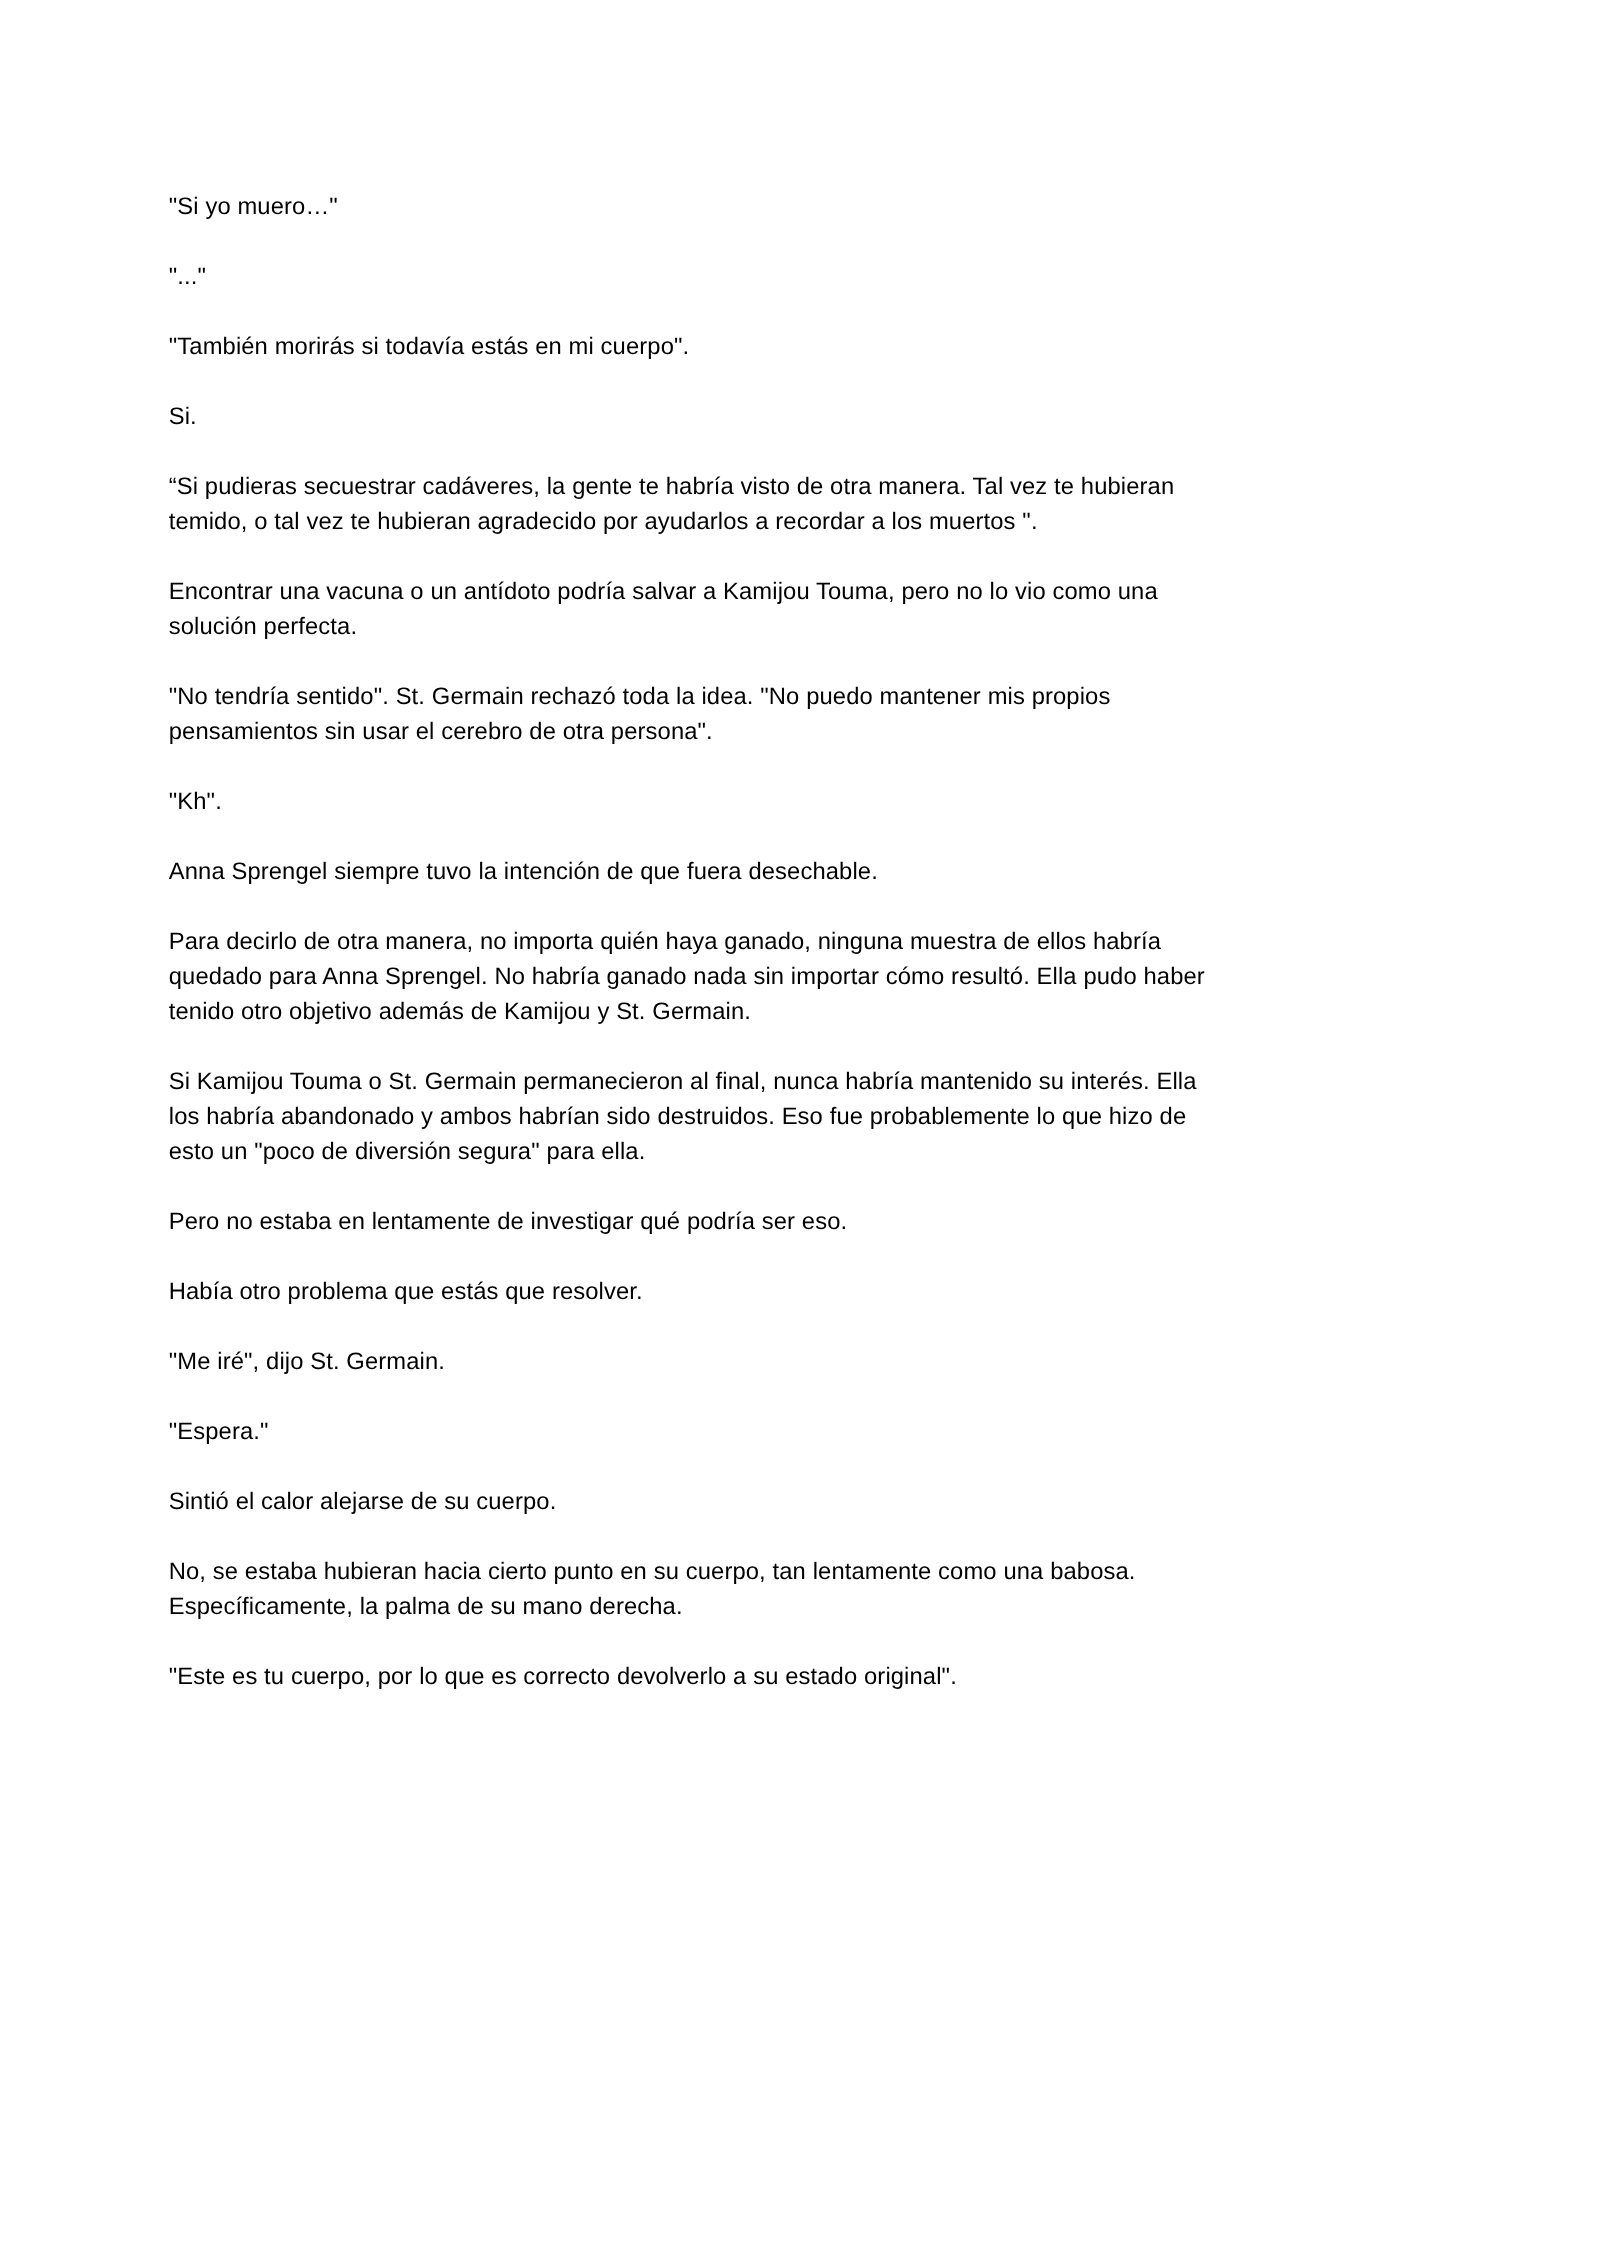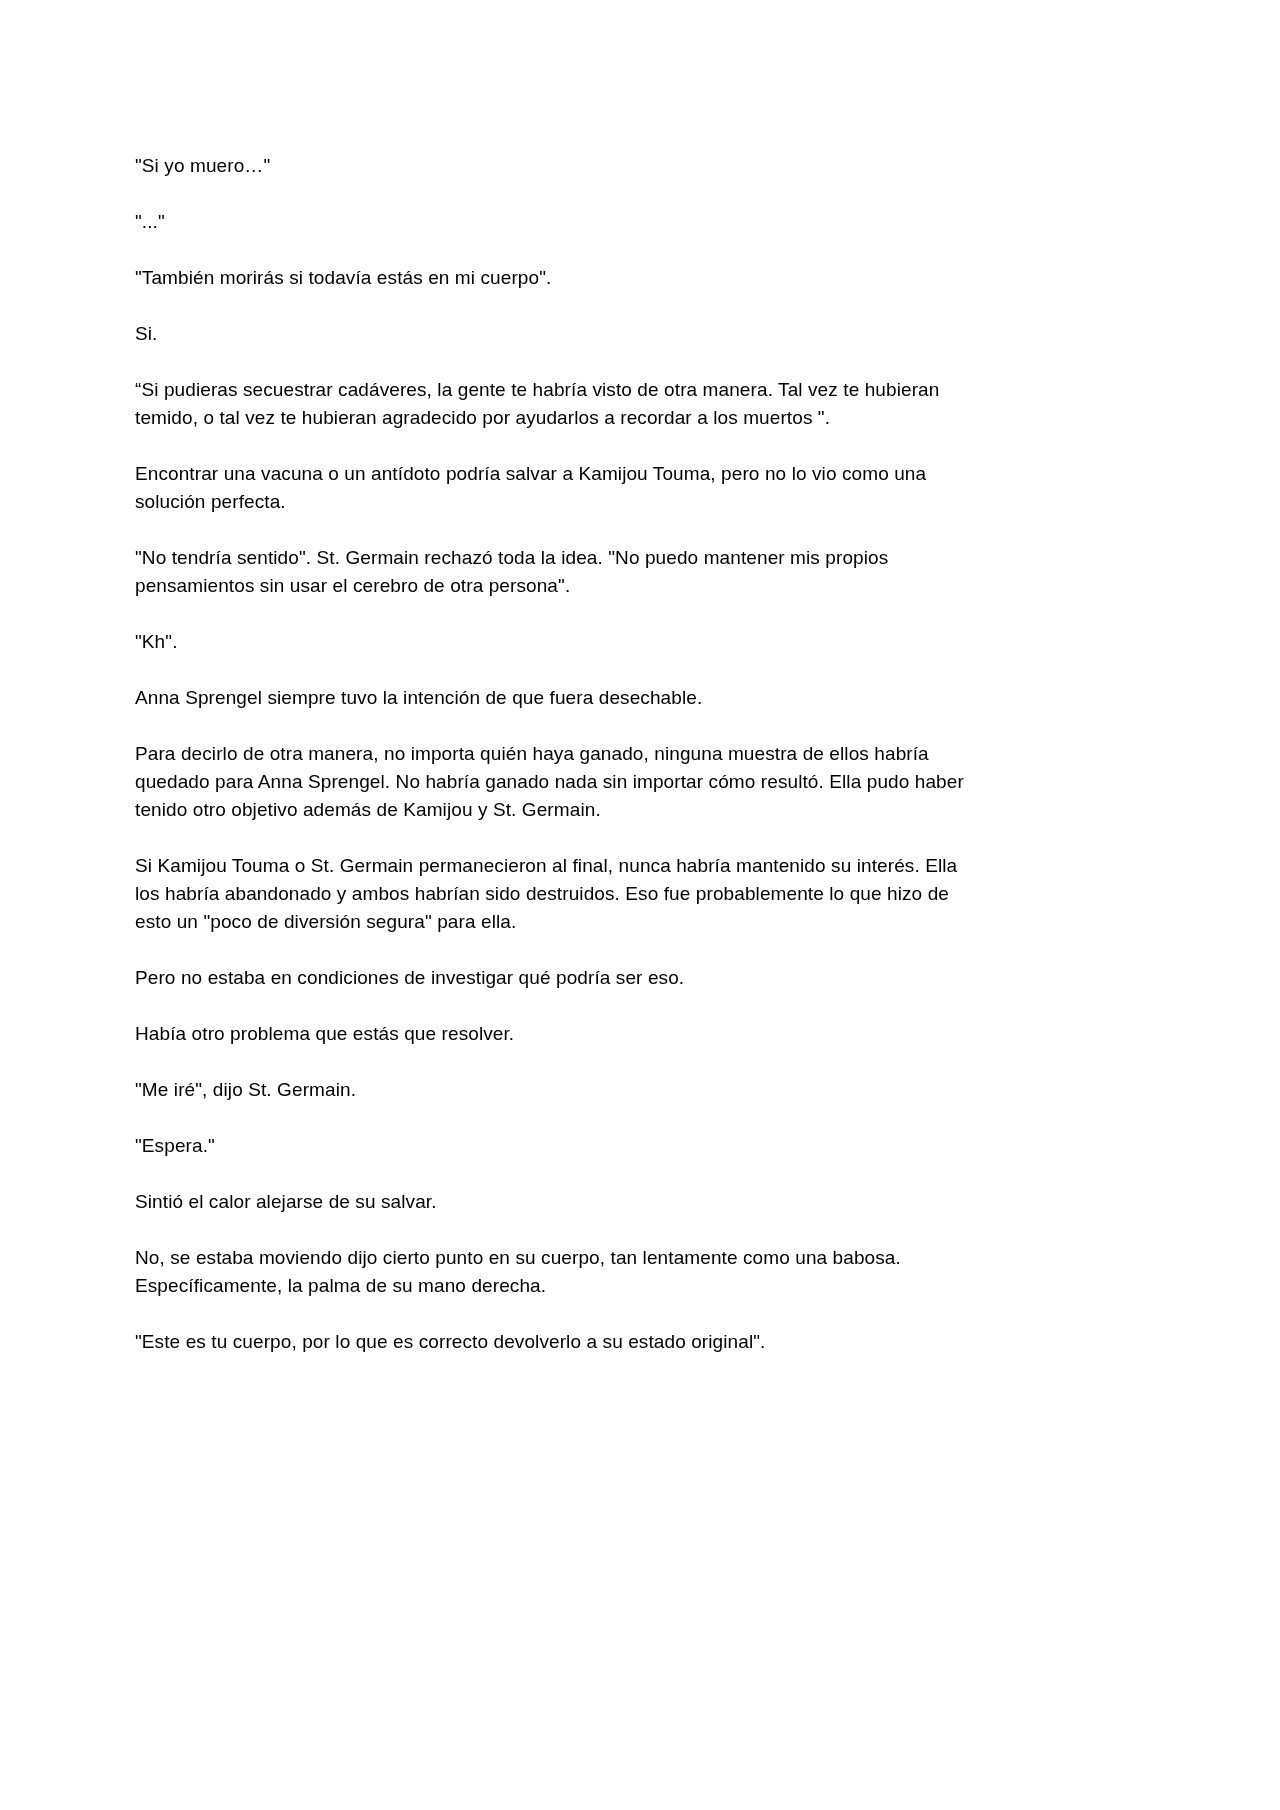--- a/index.html
+++ b/index.html
@@ -37,20 +37,20 @@
   <p>"..."</p>
   <p>"También morirás si todavía estás en mi cuerpo".</p>
   <p>Si.</p>
   <p>“Si pudieras secuestrar cadáveres, la gente te habría visto de otra manera. Tal vez te hubieran temido, o tal vez te hubieran agradecido por ayudarlos a recordar a los muertos ".</p>
   <p>Encontrar una vacuna o un antídoto podría salvar a Kamijou Touma, pero no lo vio como una solución perfecta.</p>
   <p>"No tendría sentido". St. Germain rechazó toda la idea. "No puedo mantener mis propios pensamientos sin usar el cerebro de otra persona".</p>
   <p>"Kh".</p>
   <p>Anna Sprengel siempre tuvo la intención de que fuera desechable.</p>
   <p>Para decirlo de otra manera, no importa quién haya ganado, ninguna muestra de ellos habría quedado para Anna Sprengel. No habría ganado nada sin importar cómo resultó. Ella pudo haber tenido otro objetivo además de Kamijou y St. Germain.</p>
   <p>Si Kamijou Touma o St. Germain permanecieron al final, nunca habría mantenido su interés. Ella los habría abandonado y ambos habrían sido destruidos. Eso fue probablemente lo que hizo de esto un "poco de diversión segura" para ella.</p>
-  <p>Pero no estaba en condiciones de investigar qué podría ser eso.</p>
+  <p>Pero no estaba en lentamente de investigar qué podría ser eso.</p>
   <p>Había otro problema que estás que resolver.</p>
   <p>"Me iré", dijo St. Germain.</p>
   <p>"Espera."</p>
-  <p>Sintió el calor alejarse de su salvar.</p>
-  <p>No, se estaba moviendo dijo cierto punto en su cuerpo, tan lentamente como una babosa. Específicamente, la palma de su mano derecha.</p>
+  <p>Sintió el calor alejarse de su cuerpo.</p>
+  <p>No, se estaba hubieran hacia cierto punto en su cuerpo, tan lentamente como una babosa. Específicamente, la palma de su mano derecha.</p>
   <p>"Este es tu cuerpo, por lo que es correcto devolverlo a su estado original".</p>
 </div>
 
 </body></html>

